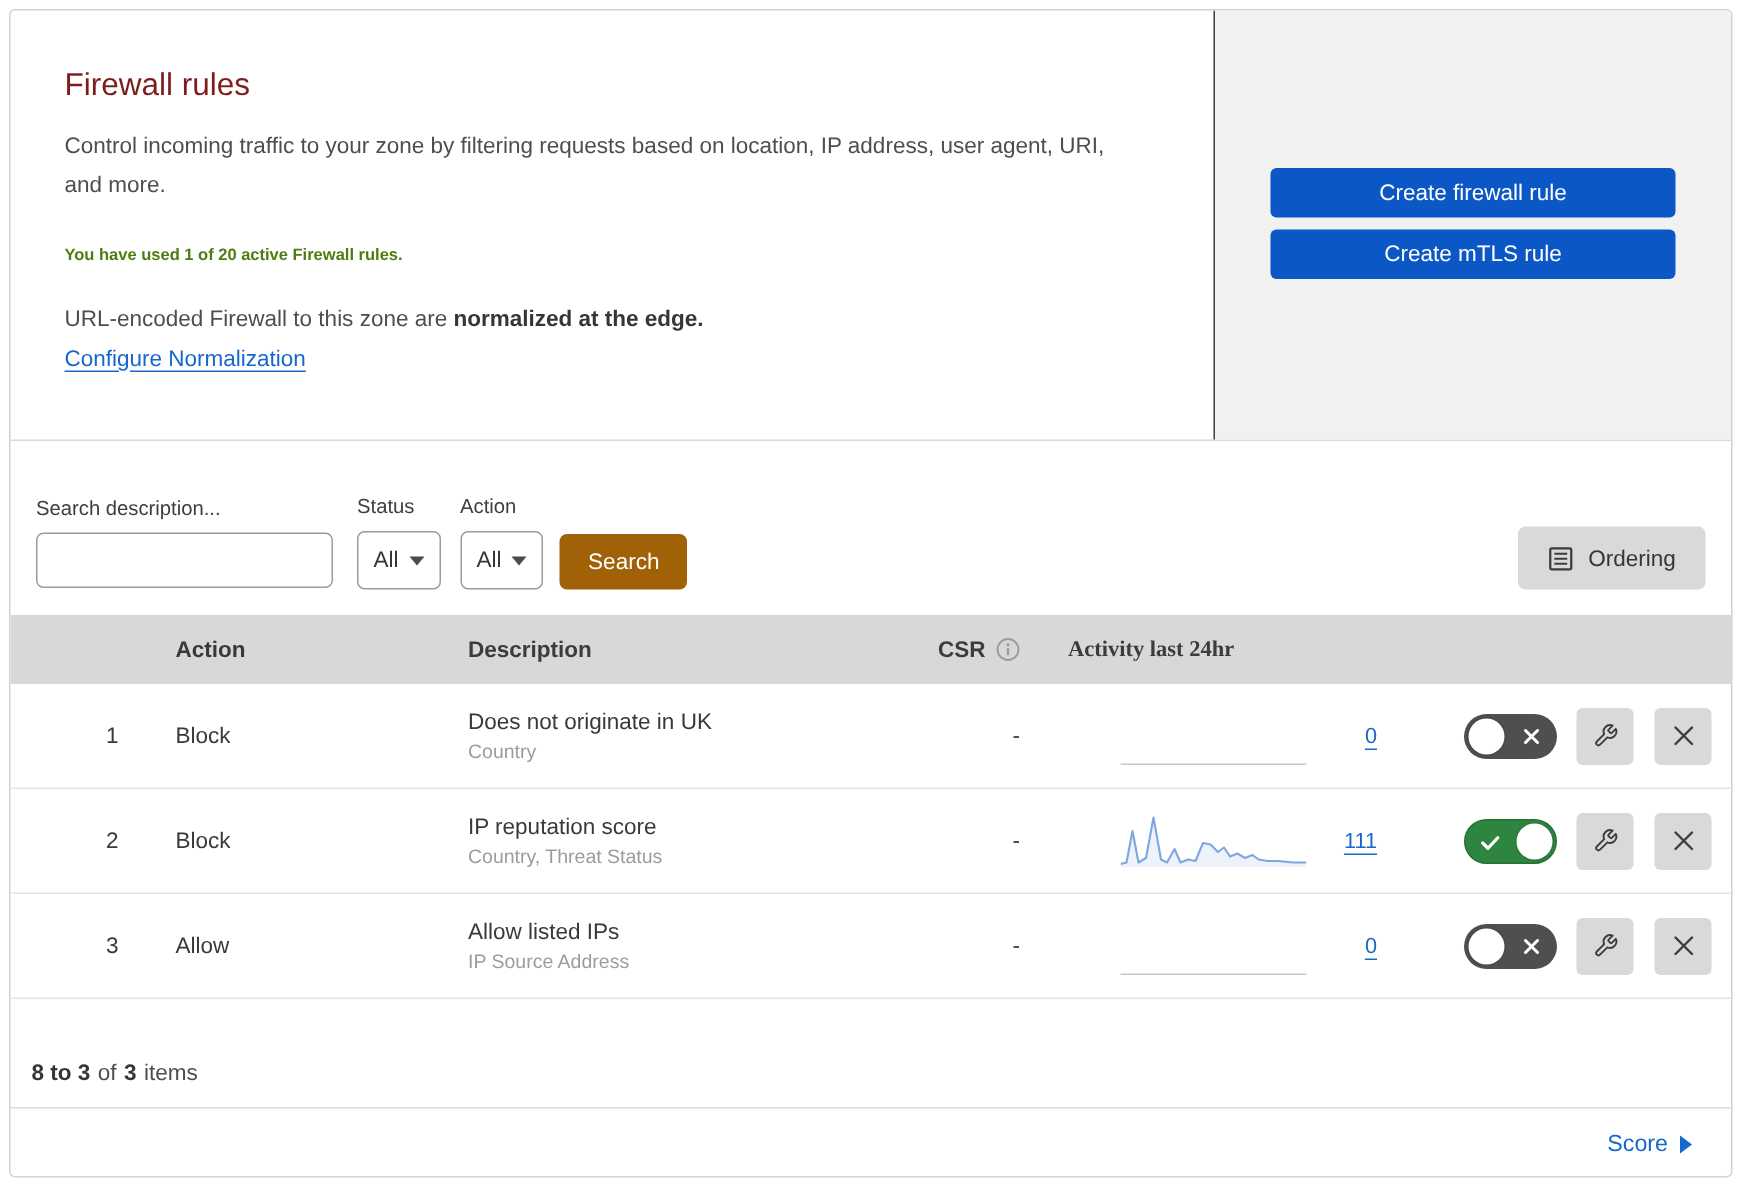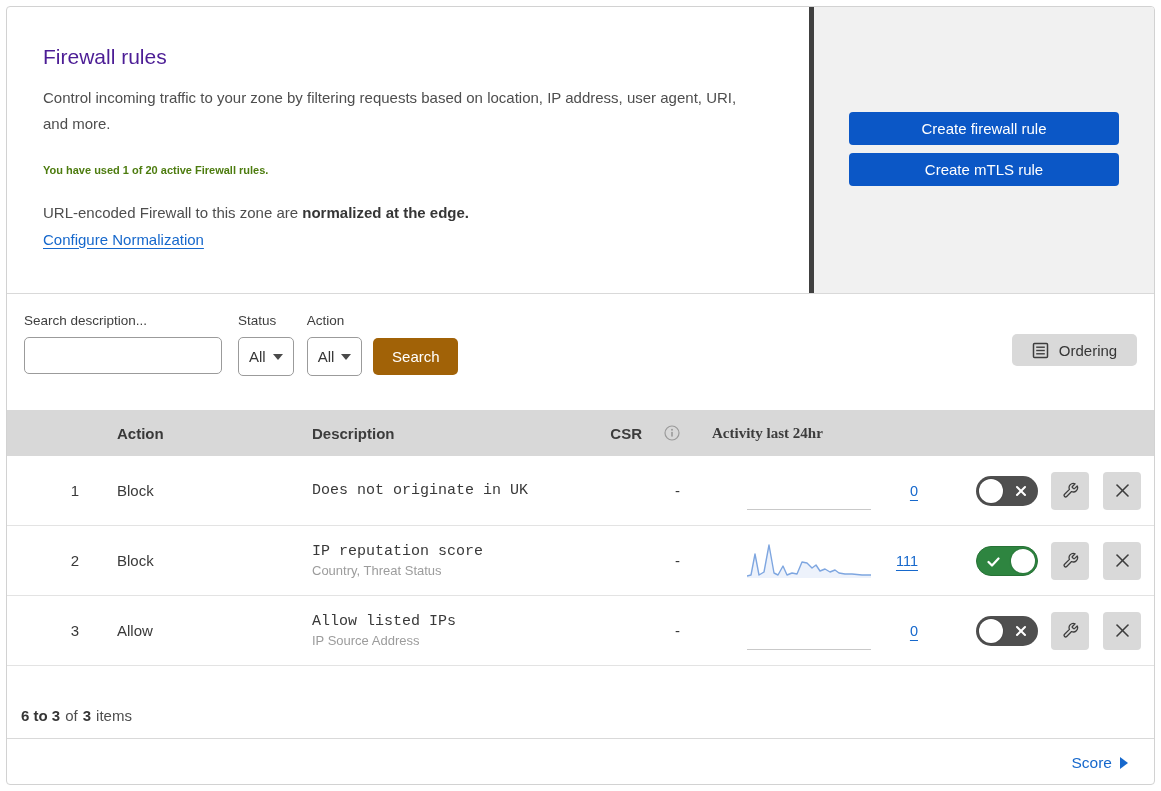--- a/index.html
+++ b/index.html
@@ -7,73 +7,73 @@
   body { font-family: "Liberation Sans", "DejaVu Sans", sans-serif; color: #363636; position: relative; }
 
   .panel {
     position: absolute; left: 6px; top: 6px; width: 1149px; height: 779px;
     border: 1px solid #d2d2d2; border-radius: 4px; background: #fff; overflow: hidden;
   }
 
   
   .header-row { display: flex; height: 287px; border-bottom: 1px solid #d9d9d9; }
   .header-left { flex: 1; padding: 38px 40px 0 36px; }
-  .page-title { font-size: 21px; font-weight: 400; color: #4c1d95; margin-bottom: 16px; }
+  .page-title { font-size: 21px; font-weight: 400; color: #7f1d1d; margin-bottom: 16px; }
   .page-desc { font-size: 15px; color: #4e4e4e; line-height: 1.75; max-width: 720px; margin-bottom: 26px; }
   .usage-line { font-size: 11px; font-weight: 700; color: #4d7c0f; margin-bottom: 28px; }
   .norm-line { font-size: 15px; color: #4e4e4e; margin-bottom: 10px; }
   .norm-line b { color: #363636; }
   .link { color: #1668cc; text-decoration: underline; text-underline-offset: 3px; font-size: 15px; cursor: pointer; }
 
   .header-right {
-    width: 345px; background: #f1f1f1; border-left: 5px solid #404040;
+    width: 345px; background: #f1f1f1; border-left: 1px solid #404040;
     padding-top: 105px; display: flex; flex-direction: column; align-items: center; gap: 8px;
   }
   .btn-primary {
     width: 270px; height: 33px; background: #0b57c6; color: #fff; border: none;
     border-radius: 4px; font-size: 15px; font-family: inherit; cursor: pointer;
     display: flex; align-items: center; justify-content: center;
   }
 
   
-  .filter-row { height: 116px; display: flex; align-items: flex-start; padding: 19px 17px 0 17px; }
+  .filter-row { height: 116px; display: flex; align-items: center; padding: 19px 17px 0 17px; }
   .filter-group { display: flex; flex-direction: column; }
   .filter-label { font-size: 13.5px; color: #3e3e3e; margin-bottom: 9px; }
   .search-box {
     width: 198px; height: 37px; border: 1px solid #9b9b9b; border-radius: 5px; background: #fff;
     display: flex; align-items: center; padding-left: 11px;
   }
   .search-box input { border: none; outline: none; flex: 1; height: 100%; font-size: 14px; font-family: inherit; background: transparent; padding-left: 8px; }
   .dropdown {
     height: 39px; border: 1px solid #9b9b9b; border-radius: 5px; background: #fff;
     display: flex; align-items: center; justify-content: center; gap: 7px;
     font-size: 15px; color: #363636; cursor: pointer; padding: 0 10px;
   }
   .caret-down { width: 0; height: 0; border-left: 5px solid transparent; border-right: 5px solid transparent; border-top: 6px solid #4a4a4a; display: inline-block; }
   .btn-search {
     width: 85px; height: 37px; background: #a16207; color: #fff; border: none; border-radius: 5px;
     font-size: 15px; font-family: inherit; cursor: pointer; margin-top: 25px;
   }
   .btn-ordering {
-    margin-left: auto; margin-top: 21px; width: 125px; height: 32px; background: #d9d9d9; border: none;
+    margin-left: auto; margin-top: 21px; width: 125px; height: 42px; background: #d9d9d9; border: none;
     border-radius: 5px; font-size: 15px; color: #363636; font-family: inherit; cursor: pointer;
     display: flex; align-items: center; justify-content: center; gap: 10px;
   }
 
   
   .tgrid { display: grid; grid-template-columns: 90px 195px 290px 110px 235px 120px 46px 63px; align-items: center; }
   .table-head { height: 46px; background: #d8d8d8; font-size: 15px; font-weight: 700; color: #3c3c3c; }
   .table-row { height: 70px; border-bottom: 1px solid #e3e3e3; }
   .cell-num { text-align: right; padding-right: 18px; font-size: 15px; color: #393939; }
   .cell-action { padding-left: 20px; font-size: 15px; color: #393939; }
   .cell-desc { padding-left: 20px; }
-  .desc-main { font-size: 15px; color: #393939; font-family: Liberation Mono, monospace; }
+  .desc-main { font-size: 15px; color: #393939; }
   .desc-sub { font-size: 13px; color: #9c9c9c; margin-top: 3px; }
   .cell-csr { text-align: right; padding-right: 12px; font-size: 15px; color: #393939; }
-  .head-csr { display: flex; align-items: center; justify-content: flex-end; gap: 22px; padding-right: 12px; }
+  .head-csr { display: flex; align-items: center; justify-content: flex-end; gap: 7px; padding-right: 12px; }
   .info-icon { width: 16px; height: 16px; display: inline-block; }
   .cell-activity-head { padding-left: 20px; font-family: Liberation Serif, serif; }
   .cell-activity { display: flex; align-items: center; padding-left: 55px; }
   .flatline { width: 124px; height: 38px; border-bottom: 1px solid #c9c9c9; }
   .spark { width: 124px; height: 38px; display: block; }
   .count-link { margin-left: auto; margin-right: 9px; font-size: 14.5px; color: #1668cc; text-decoration: underline; text-underline-offset: 4px; cursor: pointer; }
   .cell-toggle { display: flex; justify-content: flex-end; padding-right: 9px; }
   .cell-tool { display: flex; justify-content: center; }
   .cell-close { display: flex; justify-content: flex-end; padding-right: 15px; }
 
@@ -176,20 +176,21 @@
     <div></div>
       <div></div>
       <div></div>
   </div>
 
   <div class="tgrid table-row">
     <div class="cell-num">1</div>
     <div class="cell-action">Block</div>
     <div class="cell-desc">
       <div class="desc-main">Does not originate in UK</div>
+      <div class="desc-sub">Country</div>
     </div>
     <div class="cell-csr">-</div>
     <div class="cell-activity">
       <div class="flatline"></div>
       <a class="count-link">0</a>
     </div>
     <div class="cell-toggle">
       <div class="toggle off">
         <span class="knob"></span>
         <svg class="tmark cross" width="12" height="12" viewBox="0 0 12 12">
@@ -290,21 +291,21 @@
       <button class="icon-btn">
         <svg width="15" height="15" viewBox="0 0 15 15">
             <line x1="2" y1="2" x2="13" y2="13" stroke="#3d3d3d" stroke-width="1.6" stroke-linecap="round"></line>
             <line x1="13" y1="2" x2="2" y2="13" stroke="#3d3d3d" stroke-width="1.6" stroke-linecap="round"></line>
           </svg>
       </button>
     </div>
   </div>
 
   <div class="summary-bar">
-    <span><b>6 to 3</b></span>
+    <span><b>8 to 3</b></span>
     <span>of</span>
     <span><b>3</b></span>
     <span>items</span>
   </div>
 
   <div class="help-bar">
     <a class="help-link">
       <span>Score</span>
       <span class="arrow-right"></span>
     </a>

